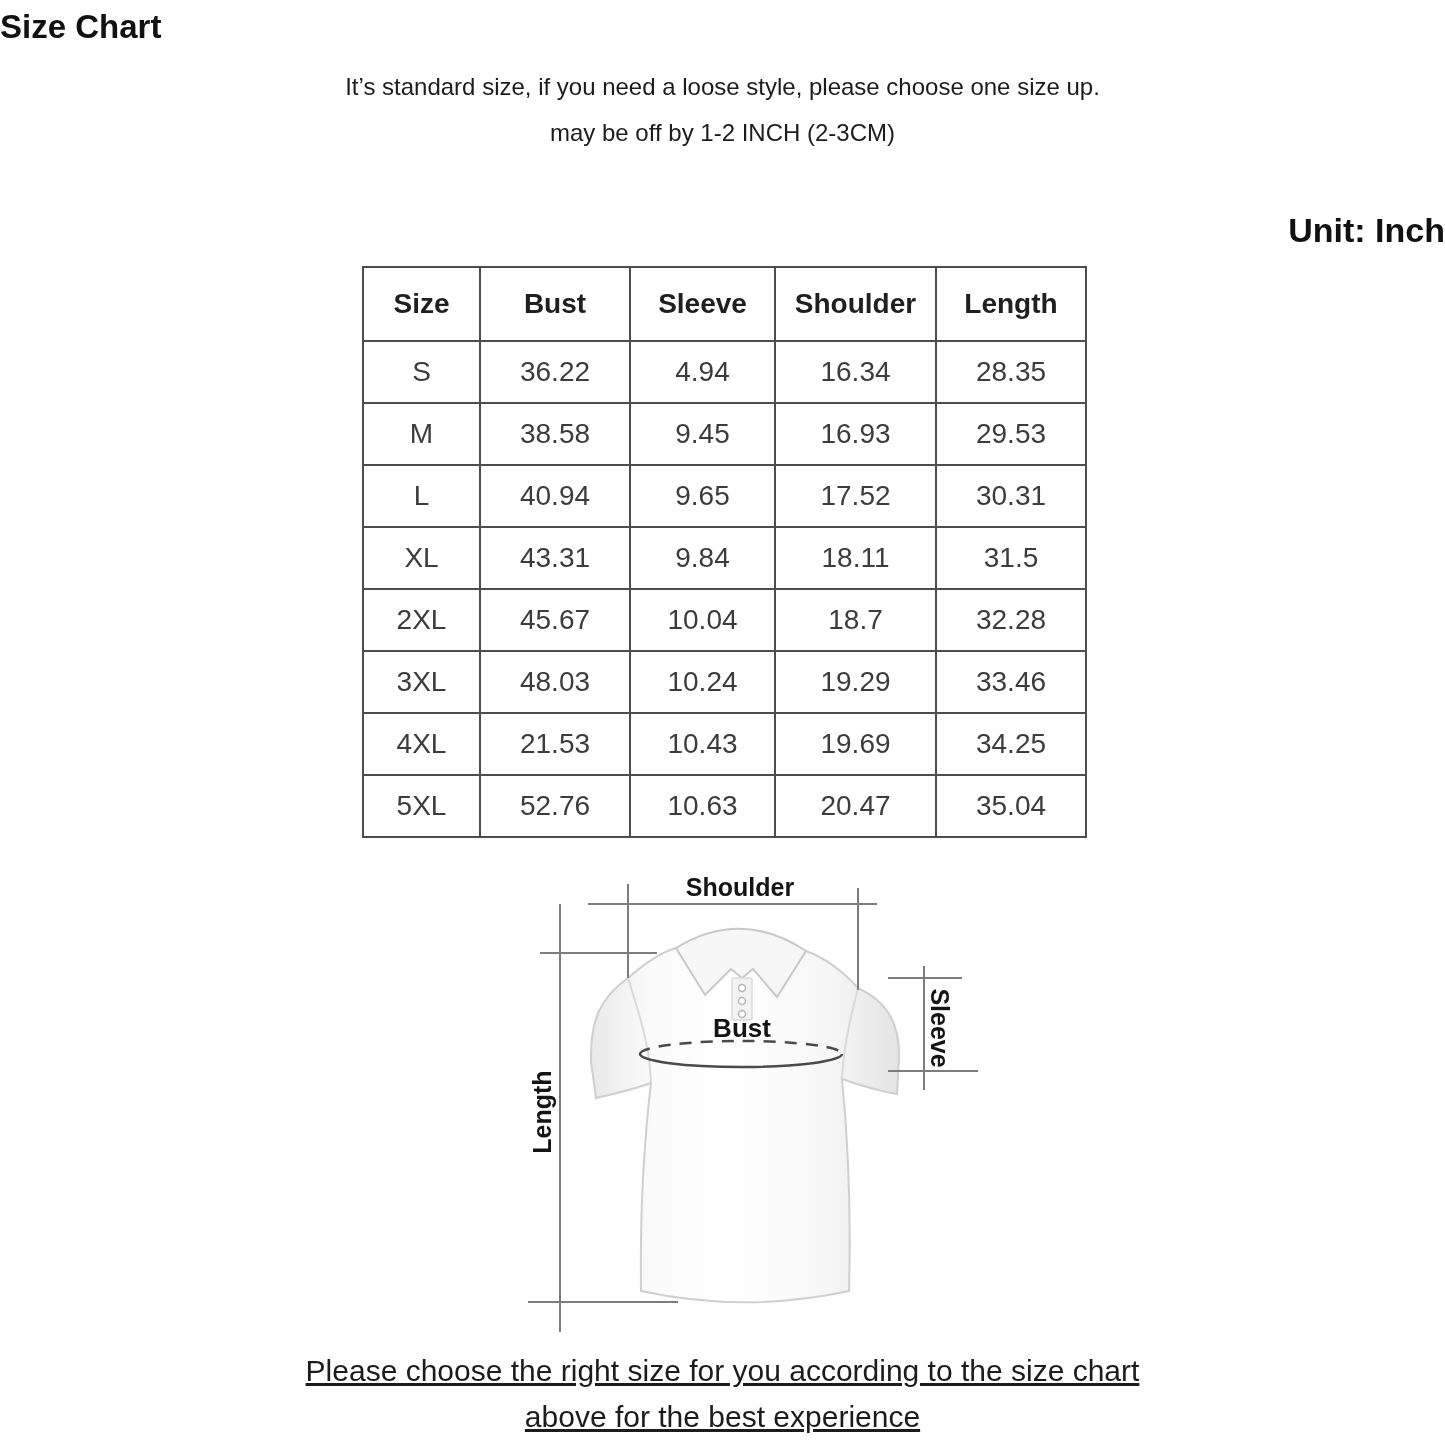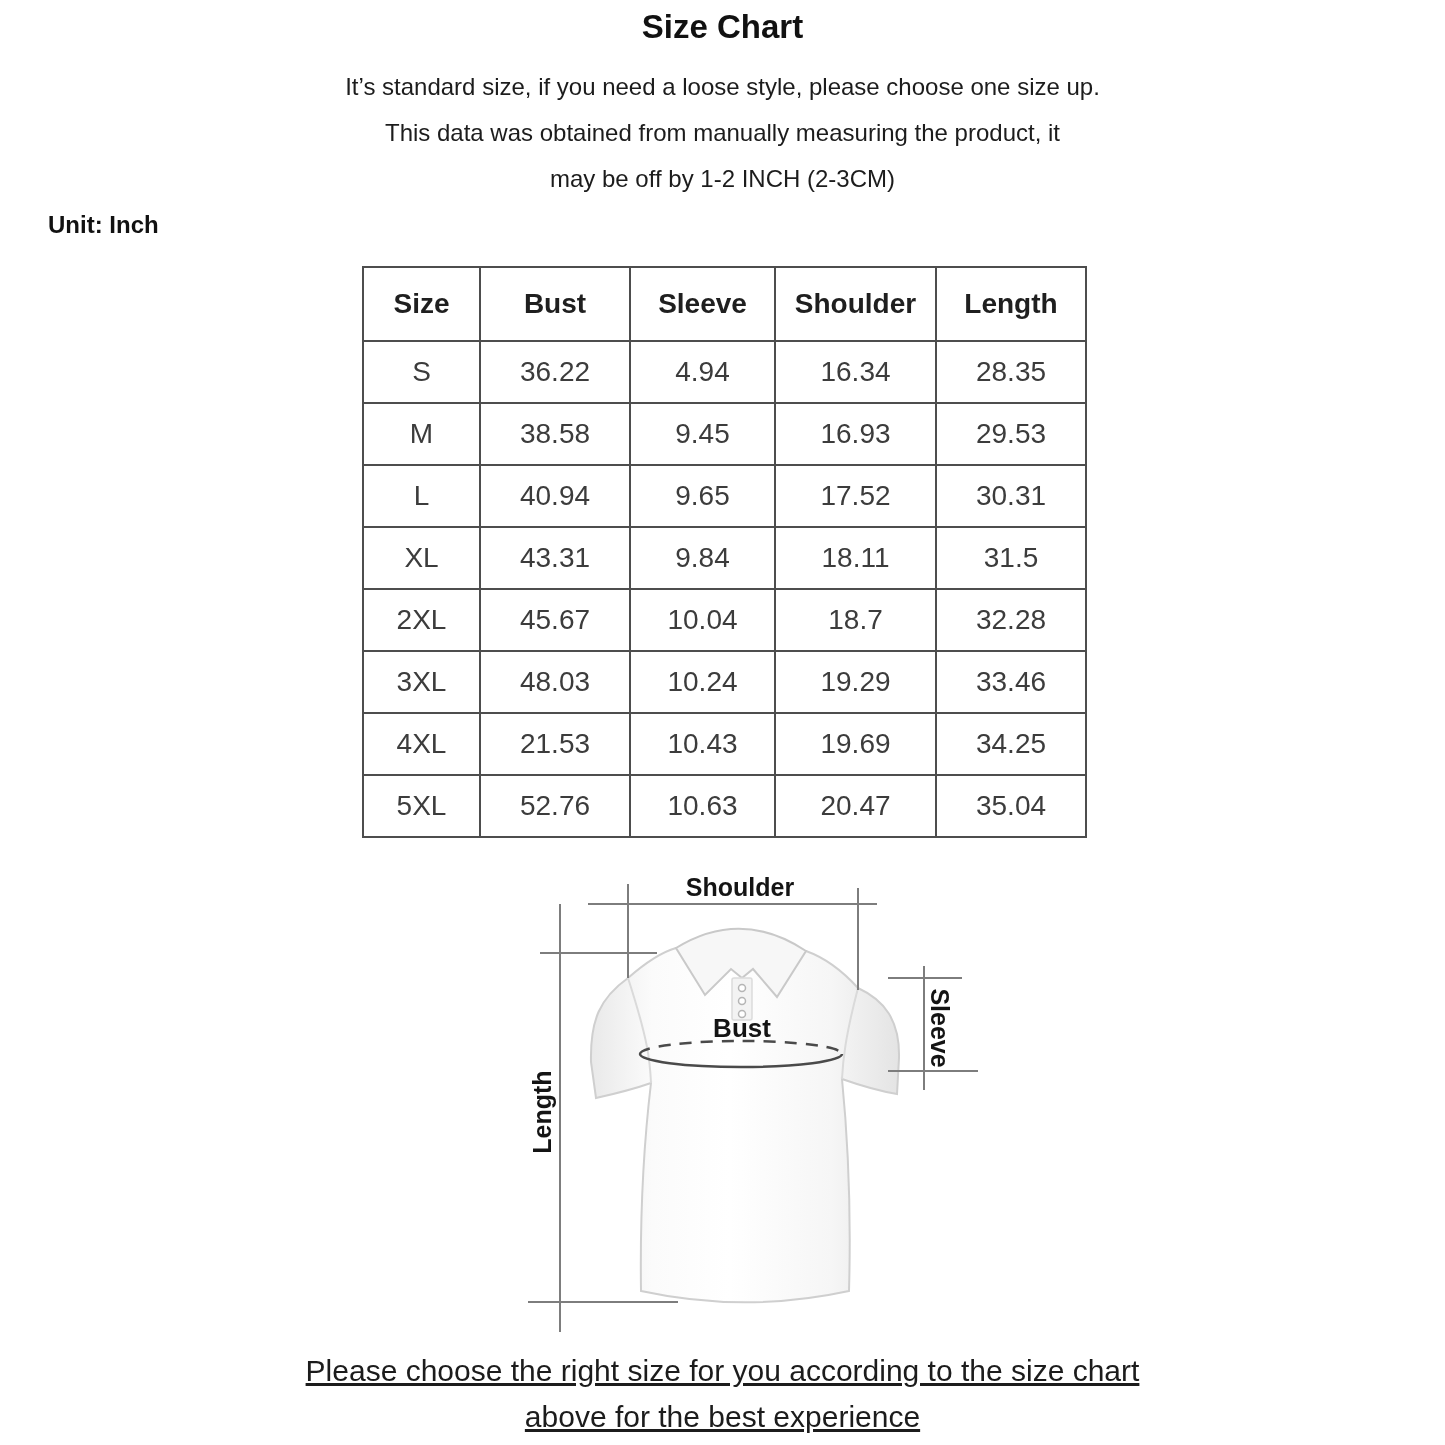--- a/index.html
+++ b/index.html
@@ -8,32 +8,32 @@
     width: 1445px; height: 1445px;
     font-family: "Liberation Sans", "DejaVu Sans", sans-serif;
     color: #1c1c1c;
     position: relative;
     overflow: hidden;
   }
   .page { position: absolute; inset: 0; }
 
   .title {
     position: absolute; top: 8px; left: 0; width: 100%;
-    text-align: center;
+    text-align: left;
     font-size: 33px; font-weight: bold; color: #111;
   }
   .description {
     position: absolute; top: 64px; left: 0; width: 100%;
     text-align: center;
     font-size: 24px; line-height: 46px; color: #1c1c1c;
   }
   .unit {
     position: absolute; top: 211px; left: 0; width: 100%;
-    text-align: left;
-    font-size: 24px; font-weight: bold; color: #111; padding-left: 48px;
+    text-align: right;
+    font-size: 34px; font-weight: bold; color: #111; padding-left: 48px;
   }
 
   .size-table {
     position: absolute; left: 362px; top: 266px;
     width: 723px;
     border-collapse: collapse; table-layout: fixed;
     background: #ffffff;
   }
   .size-table th, .size-table td {
     border: 2px solid #4d4d4d;
@@ -67,21 +67,20 @@
 </style>
 </head>
 <body>
 
 <div class="page">
 
   <h1 class="title">Size Chart</h1>
 
   <div class="description">
     <div>It’s standard size, if you need a loose style, please choose one size up.</div>
-    <div>This data was obtained from manually measuring the product, it</div>
     <div>may be off by 1-2 INCH (2-3CM)</div>
   </div>
 
   <h2 class="unit">Unit: Inch</h2>
 
   <table class="size-table">
     <colgroup>
       <col style="width:117px">
         <col style="width:150px">
         <col style="width:145px">

